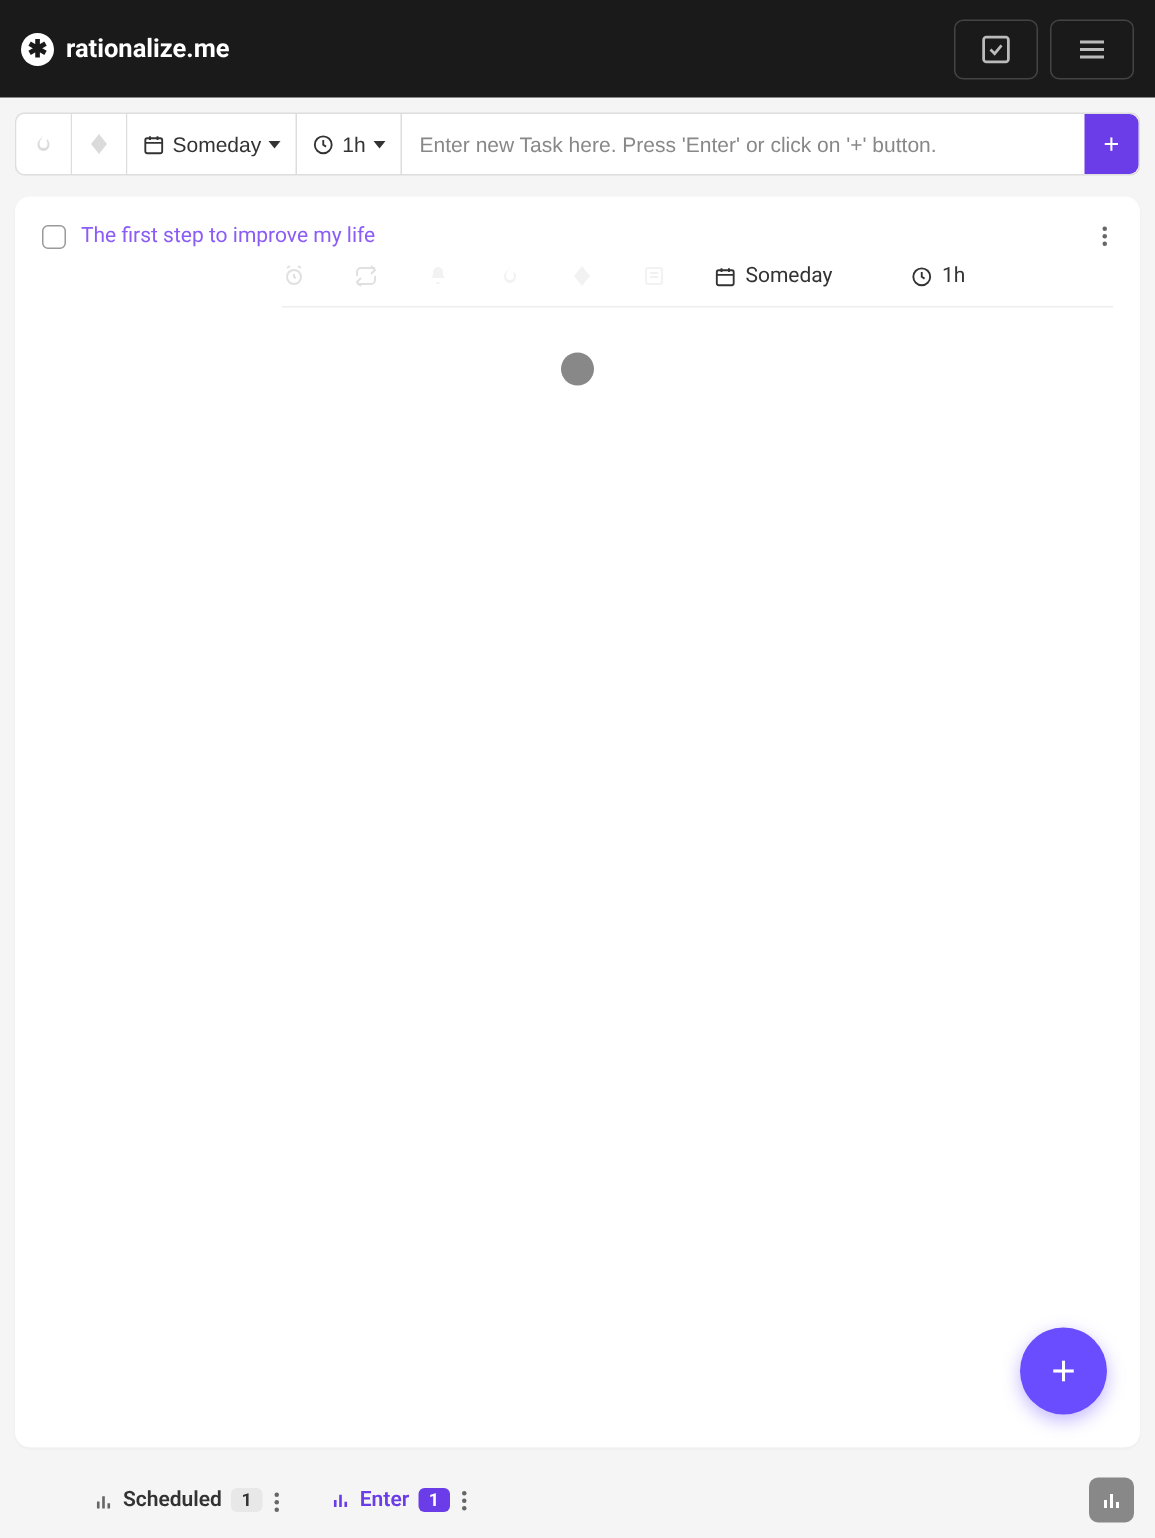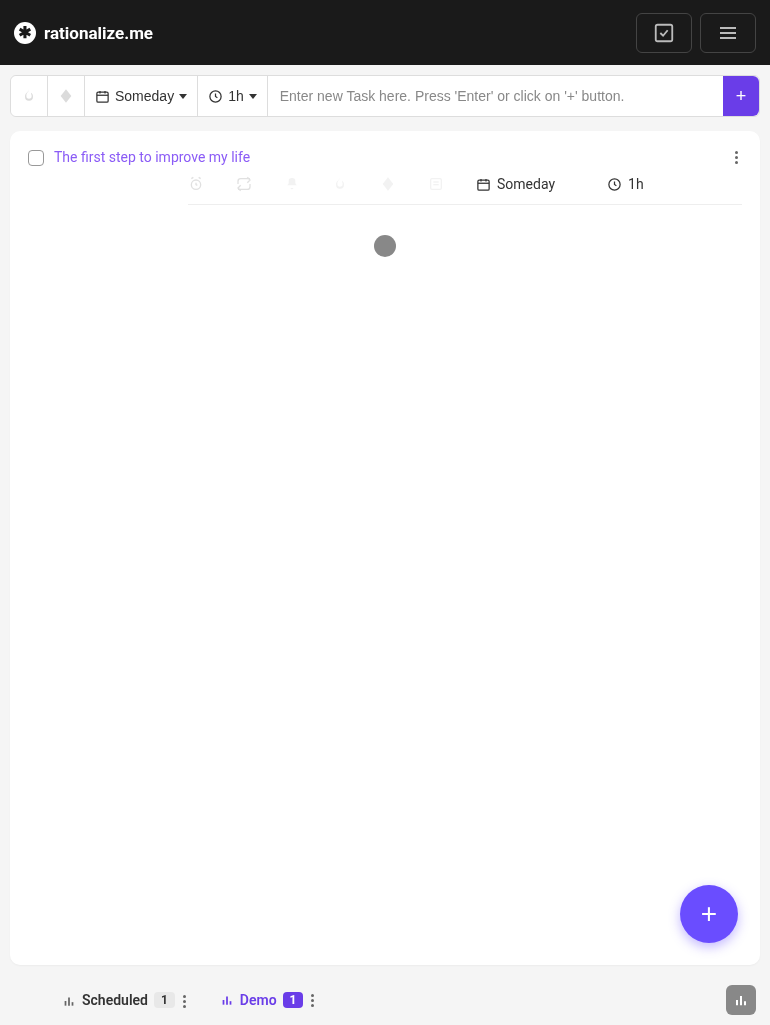--- a/index.html
+++ b/index.html
@@ -358,21 +358,21 @@
         <span></span>
         <span></span>
       </div>
   </div>
   <div class="footer-item accent">
     <svg width="14" height="14" viewBox="0 0 24 24" fill="none" stroke="#6a3de8" stroke-width="3">
         <line x1="6" y1="20" x2="6" y2="12"></line>
         <line x1="12" y1="20" x2="12" y2="6"></line>
         <line x1="18" y1="20" x2="18" y2="14"></line>
       </svg>
-    <span>Demo</span>
+    <span>Enter</span>
     <span class="badge">1</span>
     <div class="dots">
         <span></span>
         <span></span>
         <span></span>
       </div>
   </div>
   <div class="footer-stats">
     <svg width="16" height="16" viewBox="0 0 24 24" fill="none" stroke="#fff" stroke-width="3">
         <line x1="6" y1="20" x2="6" y2="12"></line>

